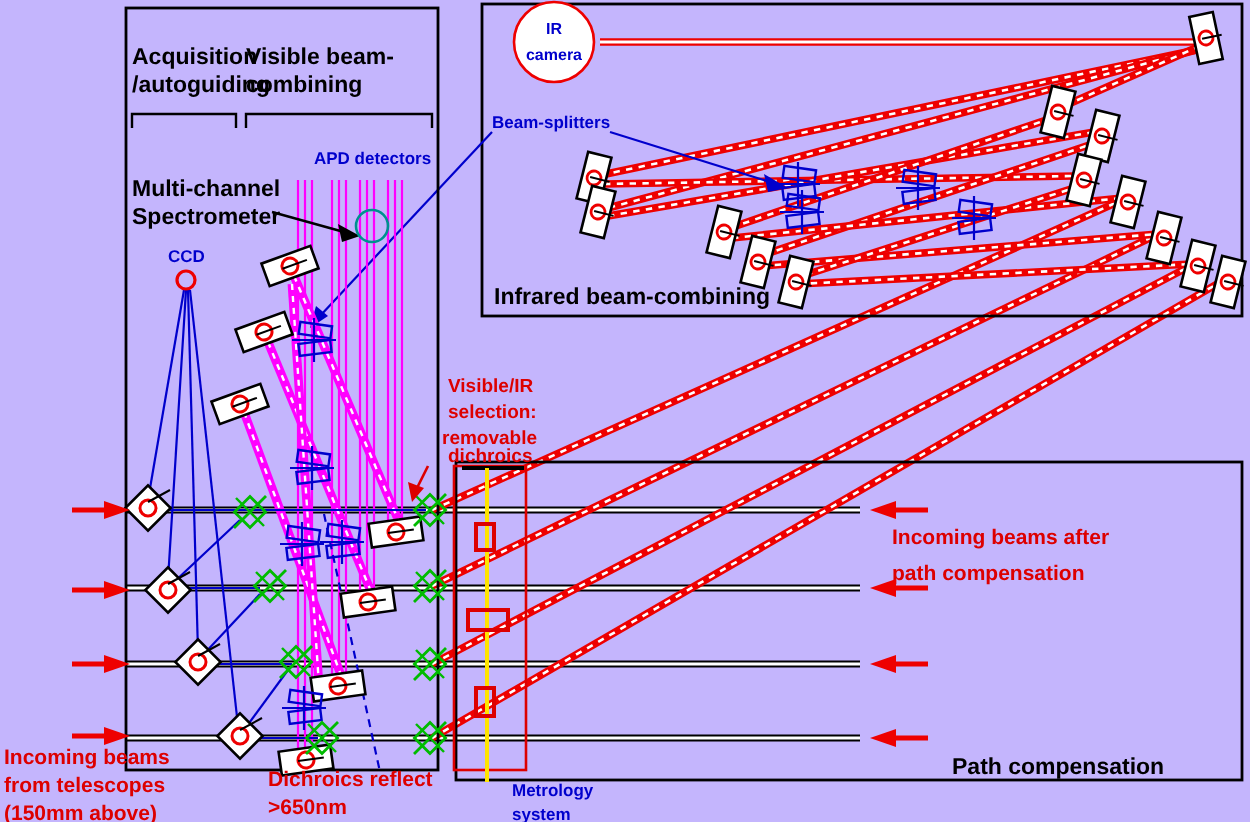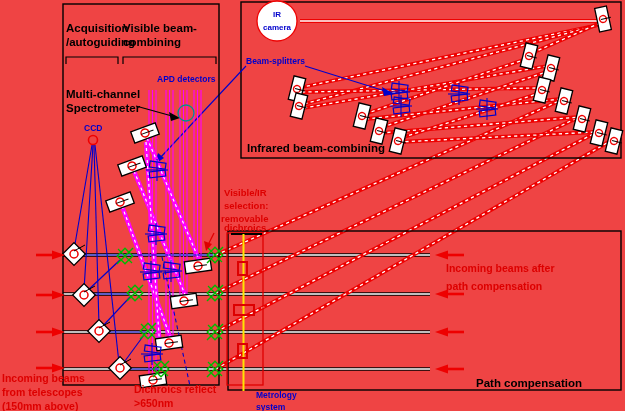--- a/index.html
+++ b/index.html
@@ -1,16 +1,16 @@
 <!DOCTYPE html>
 <html><head>
 <meta charset="utf-8">
 <style>
   html,body{margin:0;padding:0;background:#fff;}
-  .stage{position:relative;width:625px;height:411px;background:#ef4444;overflow:hidden;}
+  .stage{position:relative;width:625px;height:411px;background:#c4b5fd;overflow:hidden;}
   text{font-family:"Liberation Sans",sans-serif;font-weight:bold;}
   .t11{font-size:11.5px}.t10{font-size:10.5px}.t9{font-size:9.5px}.t8{font-size:8.5px}.t7{font-size:8px}
   .red{fill:#dd0000}.blue{fill:#0000cc}.blk{fill:#000000}
   .box{fill:none;stroke:#000;stroke-width:1.4}
   .bb{stroke:#000;stroke-width:3.6;fill:none}
   .bw{stroke:#fff;stroke-width:1.5;fill:none}
   .rb{stroke:#ee0000;stroke-width:3.8;fill:none}
   .rw{stroke:#fff;stroke-width:1.3;fill:none;stroke-dasharray:3.2 3.2}
   .rws{stroke:#fff;stroke-width:1.4;fill:none}
   .mb{stroke:#ff00ff;stroke-width:4.4;fill:none}

